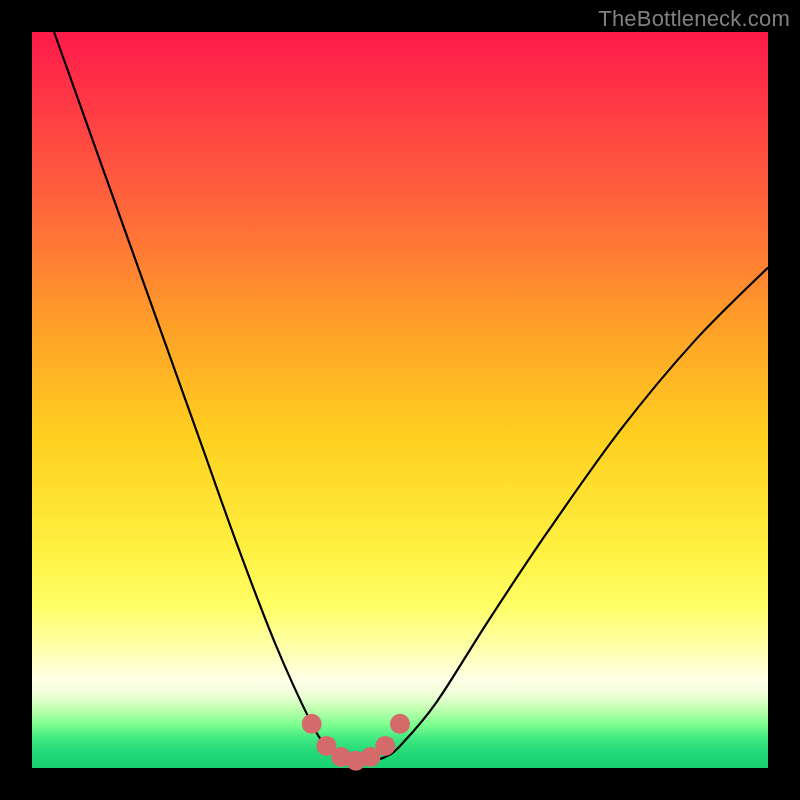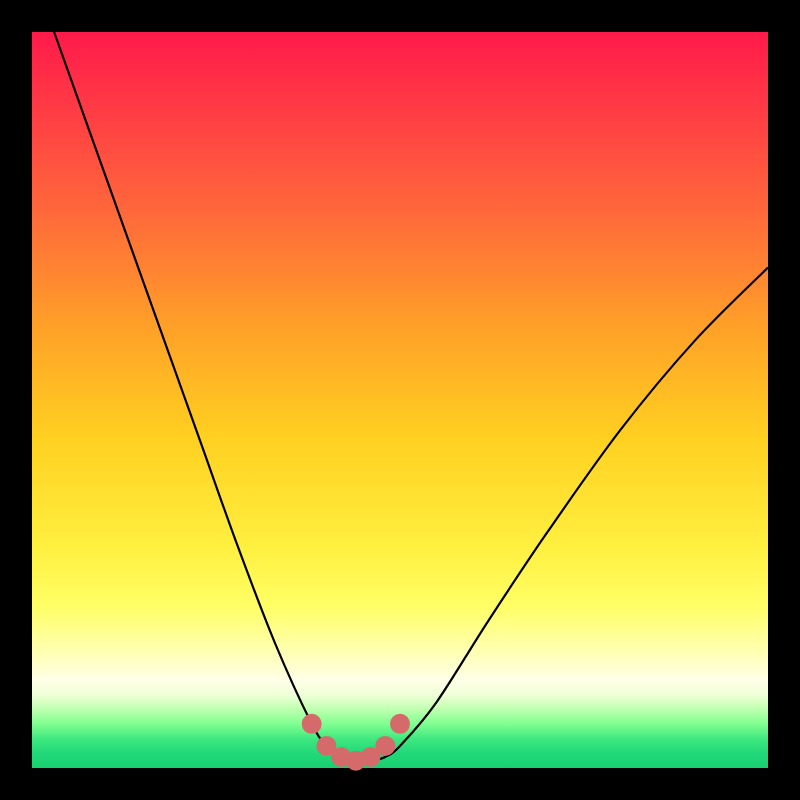--- a/index.html
+++ b/index.html
@@ -56,13 +56,14 @@
           <circle cx="279.68" cy="691.84" r="10" fill="#d46a6a"></circle>
           <circle cx="294.40000000000003" cy="713.92" r="10" fill="#d46a6a"></circle>
           <circle cx="309.12" cy="724.96" r="10" fill="#d46a6a"></circle>
           <circle cx="323.84" cy="728.64" r="10" fill="#d46a6a"></circle>
           <circle cx="338.56" cy="724.96" r="10" fill="#d46a6a"></circle>
           <circle cx="353.28" cy="713.92" r="10" fill="#d46a6a"></circle>
           <circle cx="368" cy="691.84" r="10" fill="#d46a6a"></circle>
         </g>
     </svg>
   </div>
+  <div class="watermark">TheBottleneck.com</div>
 </div>
 
 </body></html>

